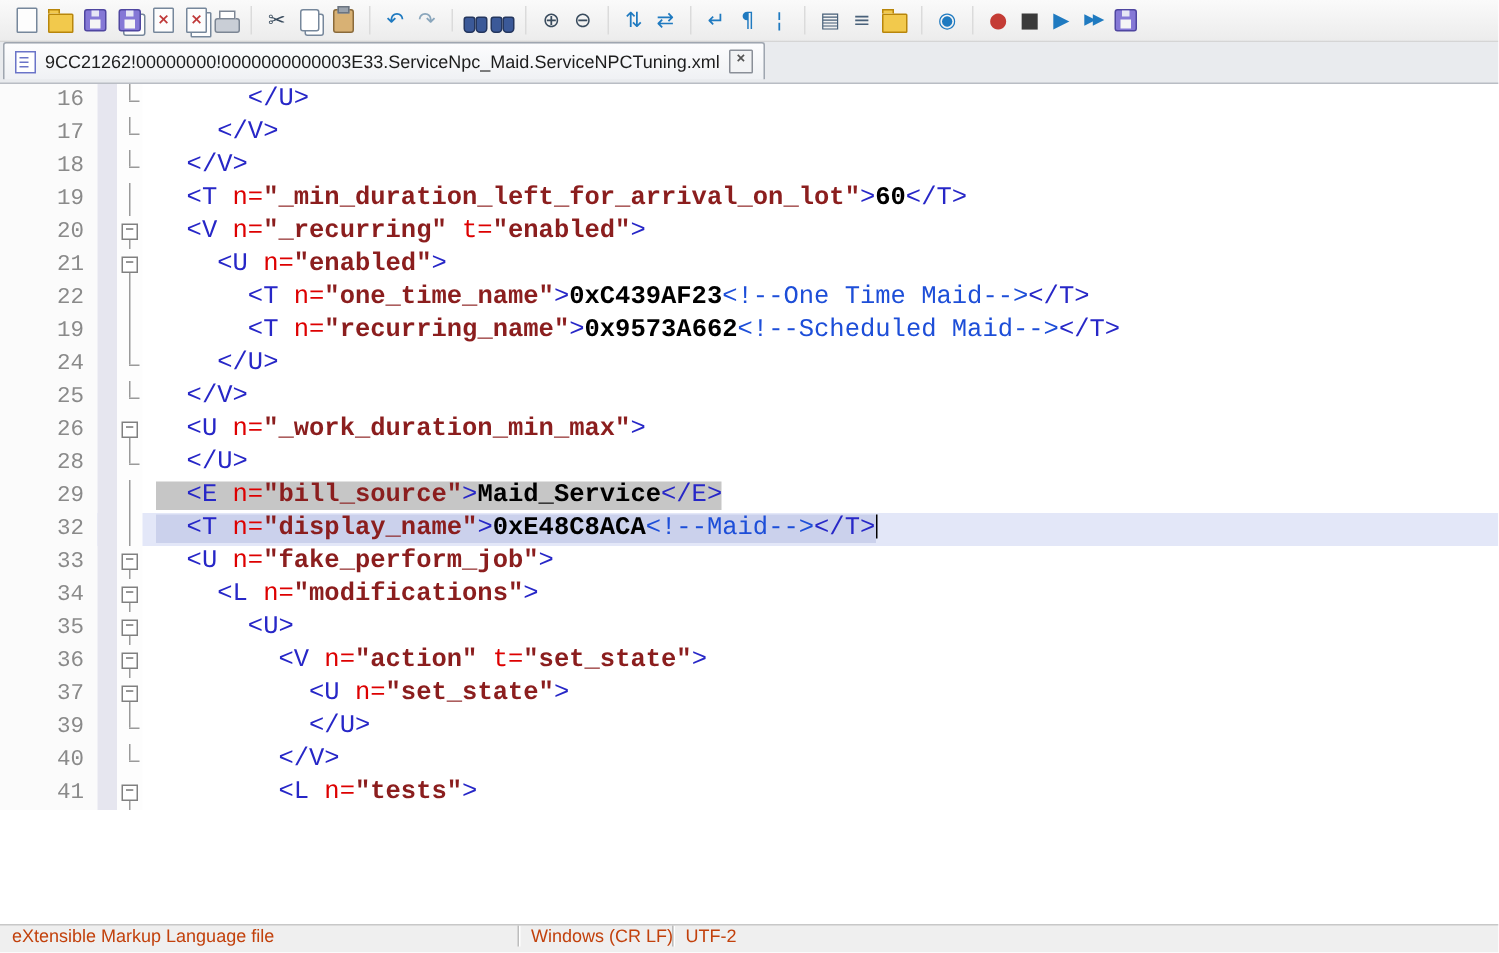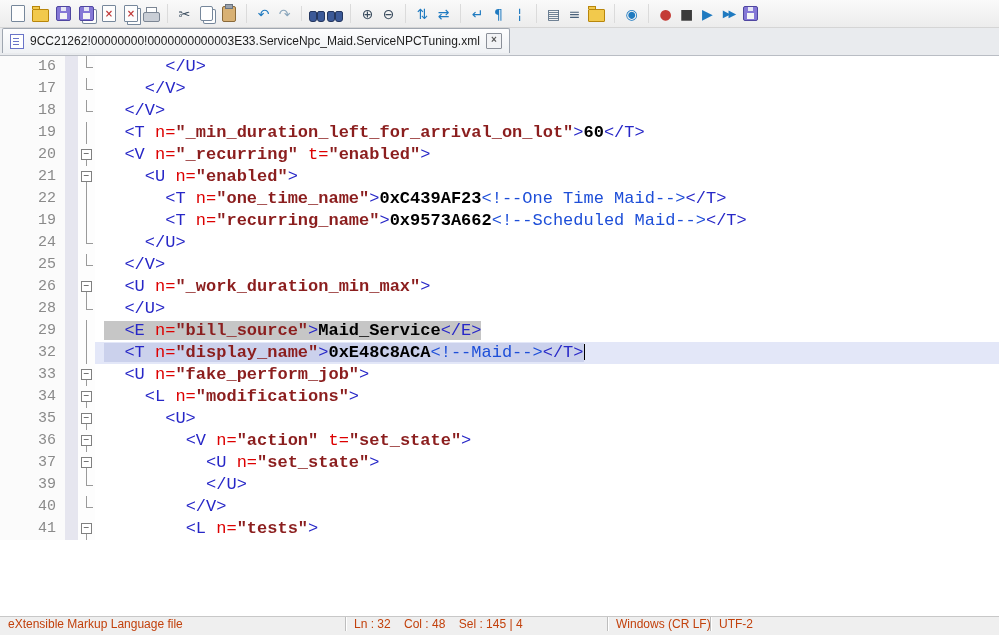--- a/index.html
+++ b/index.html
@@ -291,17 +291,16 @@
       <span class="bm"></span>
       <span class="fd f-open">
         <span class="fbox">−</span>
       </span>
       <span class="tx"><span class="plain"><span class="c-s">        </span><span class="c-g">&lt;L </span><span class="c-a">n=</span><span class="c-v">"tests"</span><span class="c-g">&gt;</span></span></span>
     </div>
   </div>
 
 <div class="statusbar">
   <div class="sseg sw1">eXtensible Markup Language file</div>
-  <div class="sseg sw3">Ln : 32    Col : 48    Sel : 145 | 4</div>
   <div class="sseg sw4">Windows (CR LF)</div>
   <div class="sseg sw5">UTF-2</div>
   <div class="sseg sw6"></div>
 </div>
 
 </body></html>

